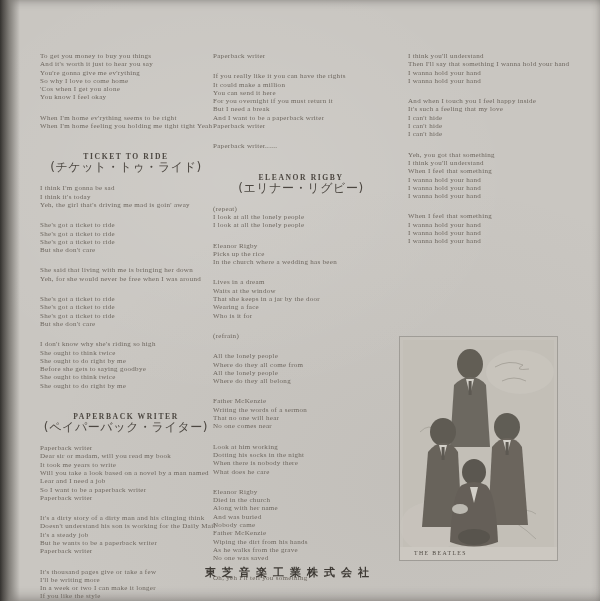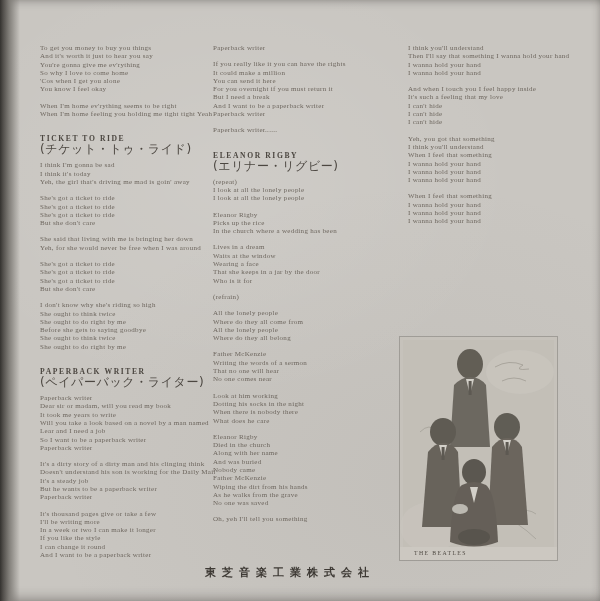--- a/index.html
+++ b/index.html
@@ -16,22 +16,22 @@
   }
   .spine{
     position:absolute;left:0;top:0;width:20px;height:601px;
     background:linear-gradient(90deg,#34322f 0px,#514e4a 3px,#807d78 9px,rgba(201,198,193,0) 20px);
   }
   .col{position:absolute;top:40px;color:#6d665e;}
   .col-left{left:40px;width:172px;}
   .col-mid{left:213px;width:176px;}
   .col-right{left:408px;width:170px;}
   .line{font-size:7px;line-height:8.3px;letter-spacing:.3px;white-space:nowrap;}
-  .stanza{margin:4px 0 8px 0;}
-  .song-heading{text-align:left;margin:16px 0 7px 0;color:#4c4741;}
+  .stanza{margin:12px 0 8px 0;}
+  .song-heading{text-align:center;margin:22px 0 7px 0;color:#4c4741;}
   .song-title{font-size:7.6px;font-weight:bold;letter-spacing:1.6px;line-height:10px;}
   .song-subtitle{font-size:12px;letter-spacing:.6px;line-height:10px;font-family:"DejaVu Sans",sans-serif;}
   .publisher{
     position:absolute;left:150px;top:565px;width:280px;text-align:center;
     font-size:11px;font-weight:bold;letter-spacing:6px;color:#3e3a35;
     font-family:"DejaVu Sans",sans-serif;
   }
   .photo{
     position:absolute;left:400px;top:337px;width:157px;height:223px;
     background:#c6c2bb;
@@ -151,22 +151,22 @@
         <div class="line">I look at all the lonely people</div>
       </div>
       <div class="stanza">
         <div class="line">Eleanor Rigby</div>
         <div class="line">Picks up the rice</div>
         <div class="line">In the church where a wedding has been</div>
       </div>
       <div class="stanza">
         <div class="line">Lives in a dream</div>
         <div class="line">Waits at the window</div>
+        <div class="line">That she keeps in a jar by the door</div>
         <div class="line">Wearing a face</div>
-        <div class="line">That she keeps in a jar by the door</div>
         <div class="line">Who is it for</div>
       </div>
       <div class="stanza">
         <div class="line">(refrain)</div>
       </div>
       <div class="stanza">
         <div class="line">All the lonely people</div>
         <div class="line">Where do they all come from</div>
         <div class="line">All the lonely people</div>
         <div class="line">Where do they all belong</div>

